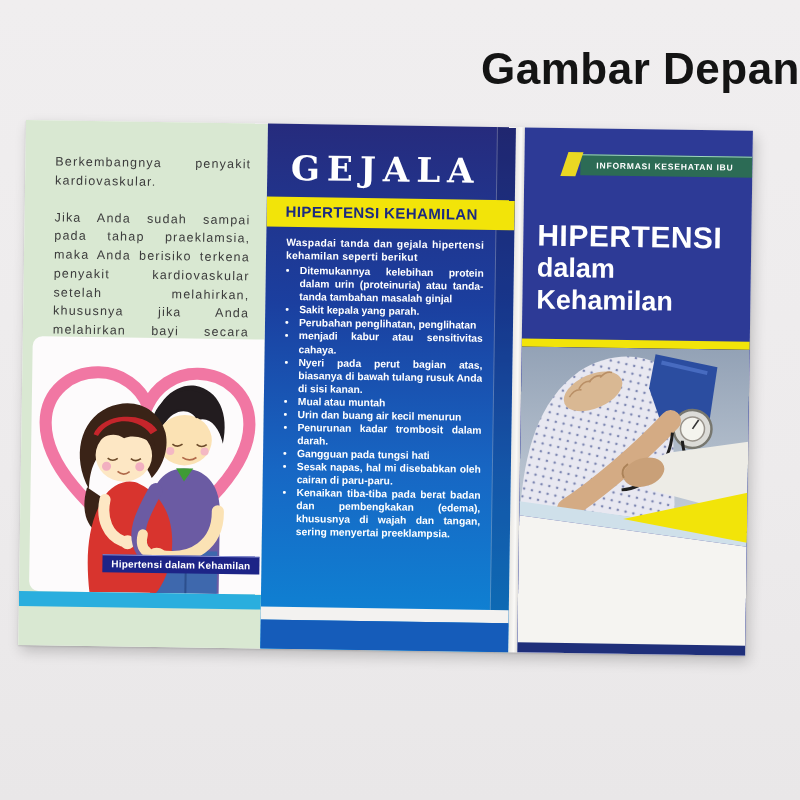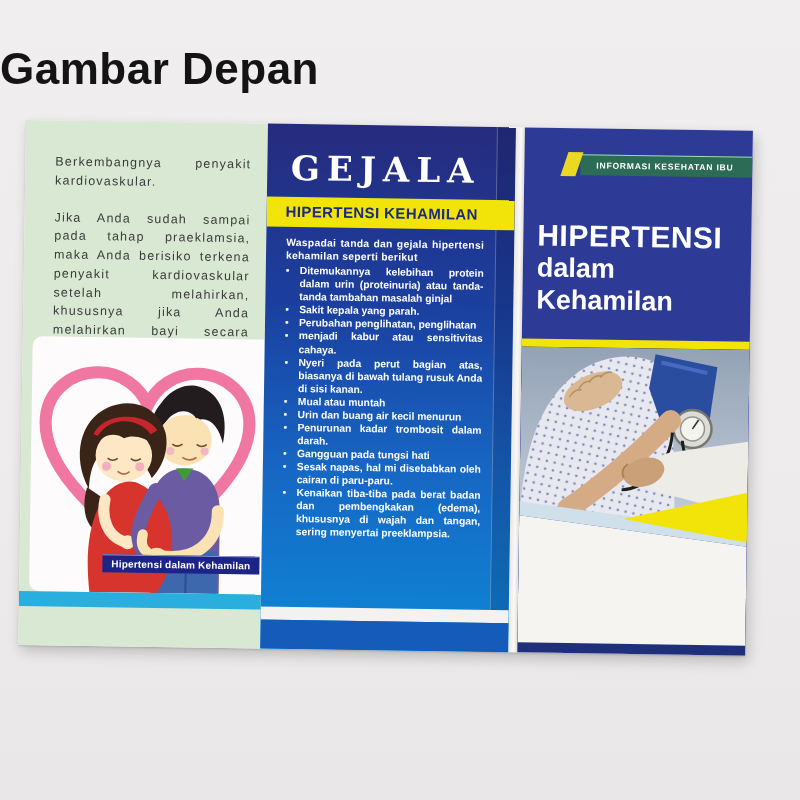--- a/index.html
+++ b/index.html
@@ -2,21 +2,21 @@
 <html><head>
 <meta charset="utf-8">
 <style>
   html,body{margin:0;padding:0;}
   body{
     width:800px;height:800px;position:relative;overflow:hidden;
     background:linear-gradient(180deg,#f0eeef 0%,#edebec 60%,#e9e7e8 100%);
     font-family:"Liberation Sans",sans-serif;
   }
   .page-title{
-    position:absolute;top:44px;left:0;right:0;text-align:left;
+    position:absolute;top:44px;left:0;right:0;text-align:right;
     font-size:44px;font-weight:bold;color:#141414;letter-spacing:0.5px;margin:0;
   }
   
   .brochure{
     position:absolute;left:26px;top:120px;width:727px;height:525px;
     display:flex;transform:rotate(0.85deg);transform-origin:0 0;
     box-shadow:3px 6px 14px rgba(0,0,0,0.20), 0 1px 2px rgba(0,0,0,0.15);
     background:#fff;
   }
   

